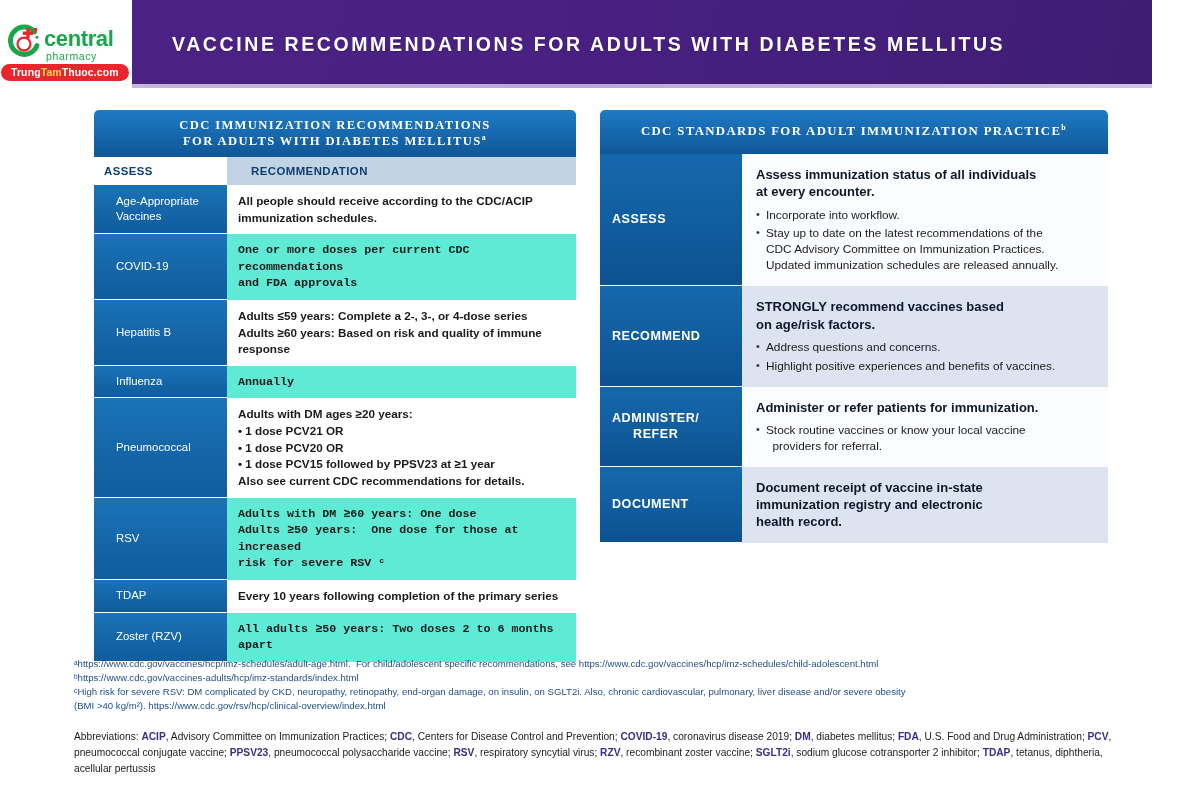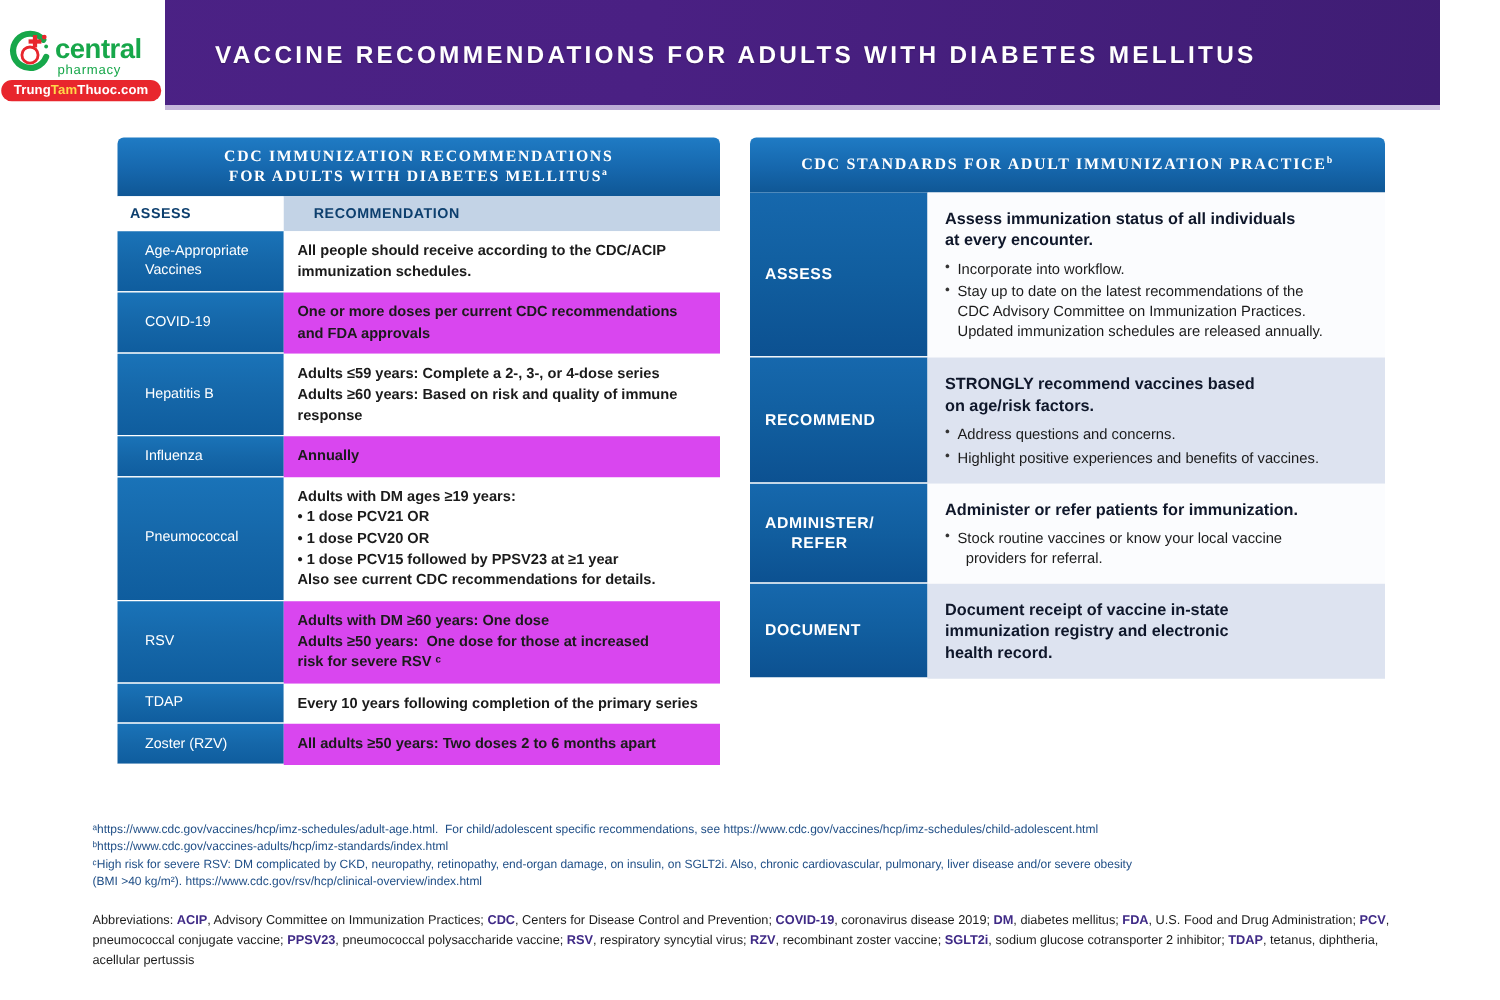--- a/index.html
+++ b/index.html
@@ -80,21 +80,21 @@
     background:linear-gradient(180deg,#1a73b8 0%,#1567a9 50%,#0f5d9e 100%);
     color:#ffffff; font-size:11.4px; font-weight:normal; line-height:1.32;
     display:flex; align-items:center; padding:6px 6px 6px 22px;
     border-bottom:1px solid #ffffff;
   }
   .lt-row .c2 {
     flex:1; font-size:11.7px; line-height:1.42; color:#1b1b1b;
     padding:8px 12px 8px 11px; font-weight:bold;
     display:flex; flex-direction:column; justify-content:center;
   }
-  .lt-row.alt .c2 { background:#d946ef; }
+  .lt-row.alt .c2 { background:#5eead4;font-family:Liberation Mono, monospace; }
   .lt-row.plain .c2 { background:#ffffff; }
   .lt-row .c2 .ln { white-space:pre-wrap; }
 
   
   .right-panel { position:absolute; left:600px; top:110px; width:508px; }
   .rt-title { height:44px; font-size:12.8px; padding:0 10px; }
   .rt-row { display:flex; align-items:stretch; }
   .rt-row .c1 {
     width:142px;
     background:linear-gradient(180deg,#1668ad 0%,#115e9f 50%,#0c5191 100%);
@@ -195,21 +195,21 @@
         </div>
         <div class="lt-row alt">
           <div class="c1">Influenza</div>
           <div class="c2">
             <div class="ln">Annually</div>
           </div>
         </div>
         <div class="lt-row plain">
           <div class="c1">Pneumococcal</div>
           <div class="c2">
-            <div class="ln">Adults with DM ages ≥19 years:</div>
+            <div class="ln">Adults with DM ages ≥20 years:</div>
             <div class="ln">• 1 dose PCV21 OR</div>
             <div class="ln">• 1 dose PCV20 OR</div>
             <div class="ln">• 1 dose PCV15 followed by PPSV23 at ≥1 year</div>
             <div class="ln">Also see current CDC recommendations for details.</div>
           </div>
         </div>
         <div class="lt-row alt">
           <div class="c1">RSV</div>
           <div class="c2">
             <div class="ln">Adults with DM ≥60 years: One dose</div>

